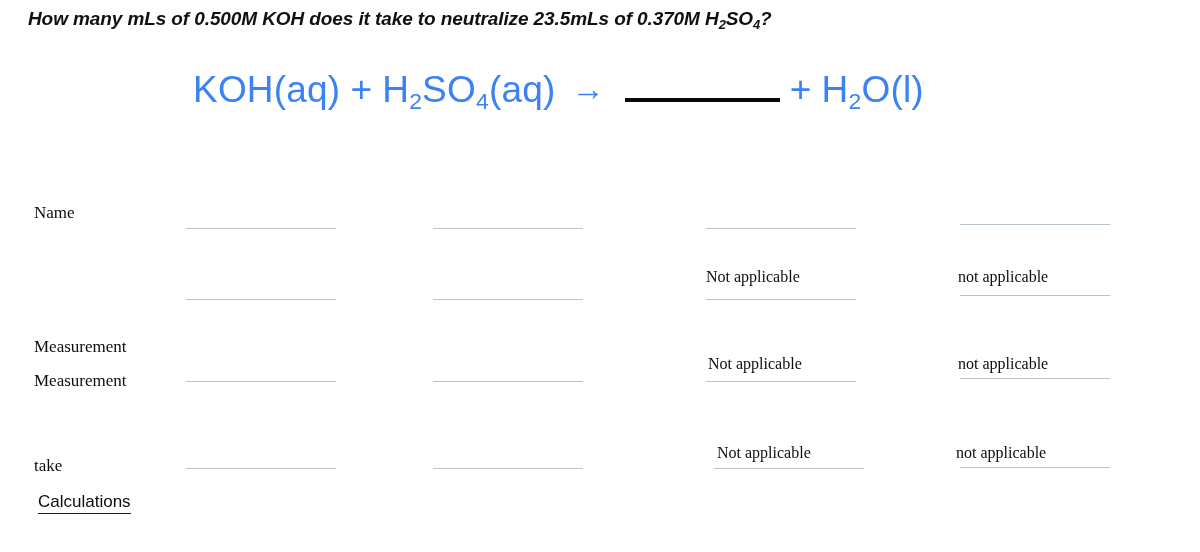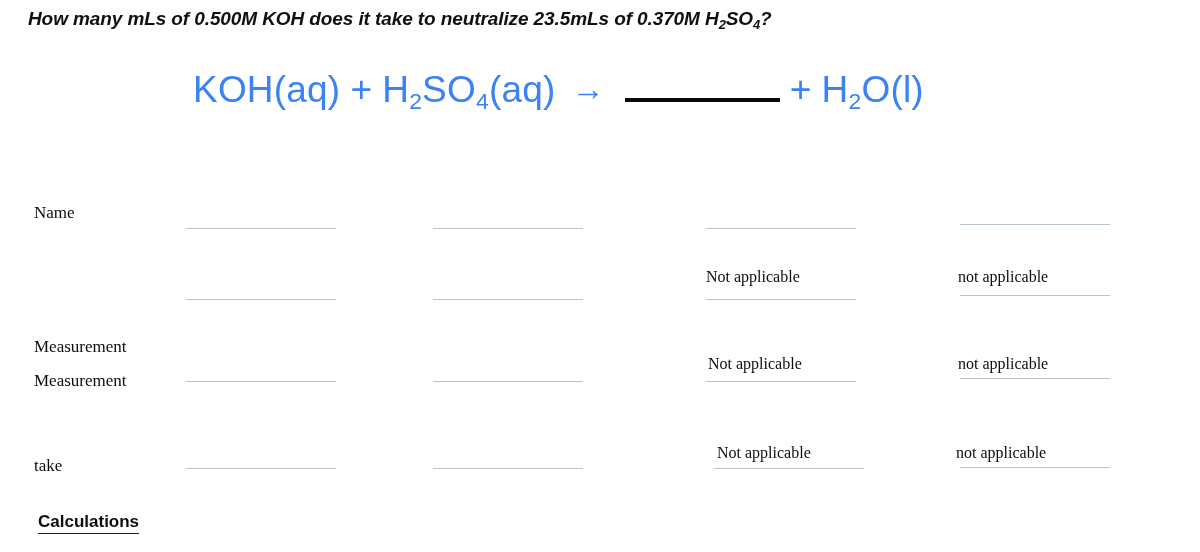--- a/index.html
+++ b/index.html
@@ -92,27 +92,26 @@
   .cell-text {
     position: absolute;
     font-size: 16px;
     color: #0d0d0d;
     white-space: nowrap;
     text-align: left;
   }
   .calculations {
     position: absolute;
     left: 38px;
-    top: 512px;
+    top: 492px;
     font-size: 17px;
     color: #0d0d0d;
     border-bottom: 1.6px solid #1a1a1a;
     padding-bottom: 1px;
     white-space: nowrap;
-    font-weight: bold;
   }
 </style>
 </head>
 <body>
 
 <div class="question"><span>How many mLs of 0.500M KOH does it take to neutralize 23.5mLs of 0.370M H</span><sub>2</sub><span>SO</span><sub>4</sub><span>?</span></div>
 
 <div class="equation"><span>KOH(aq)</span><span class="eq-gap-small"></span><span>+</span><span class="eq-gap-small"></span><span>H</span><sub>2</sub><span>SO</span><sub>4</sub><span>(aq)</span><span class="eq-gap-small"></span><span class="eq-arrow">→</span><span class="eq-blank"></span><span>+</span><span class="eq-gap-small"></span><span>H</span><sub>2</sub><span>O(l)</span></div>
 
 <div class="grid">

